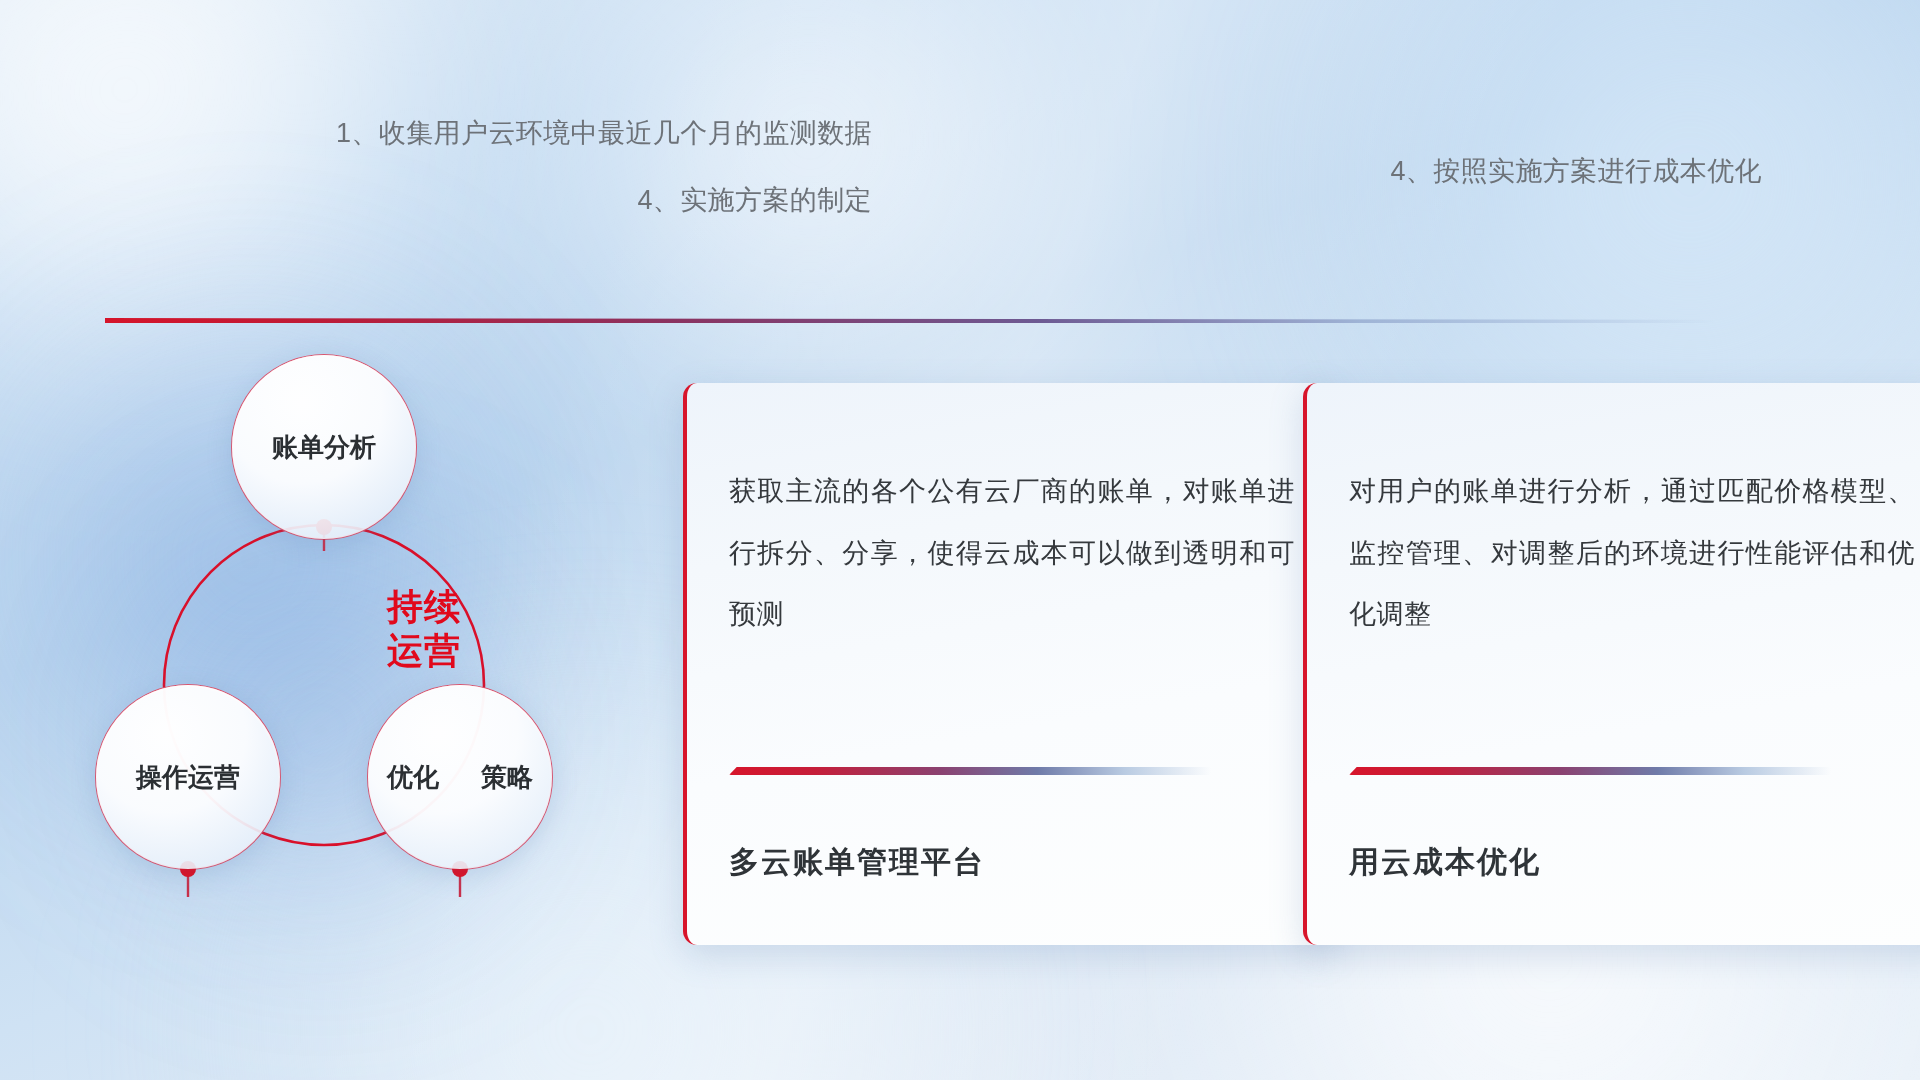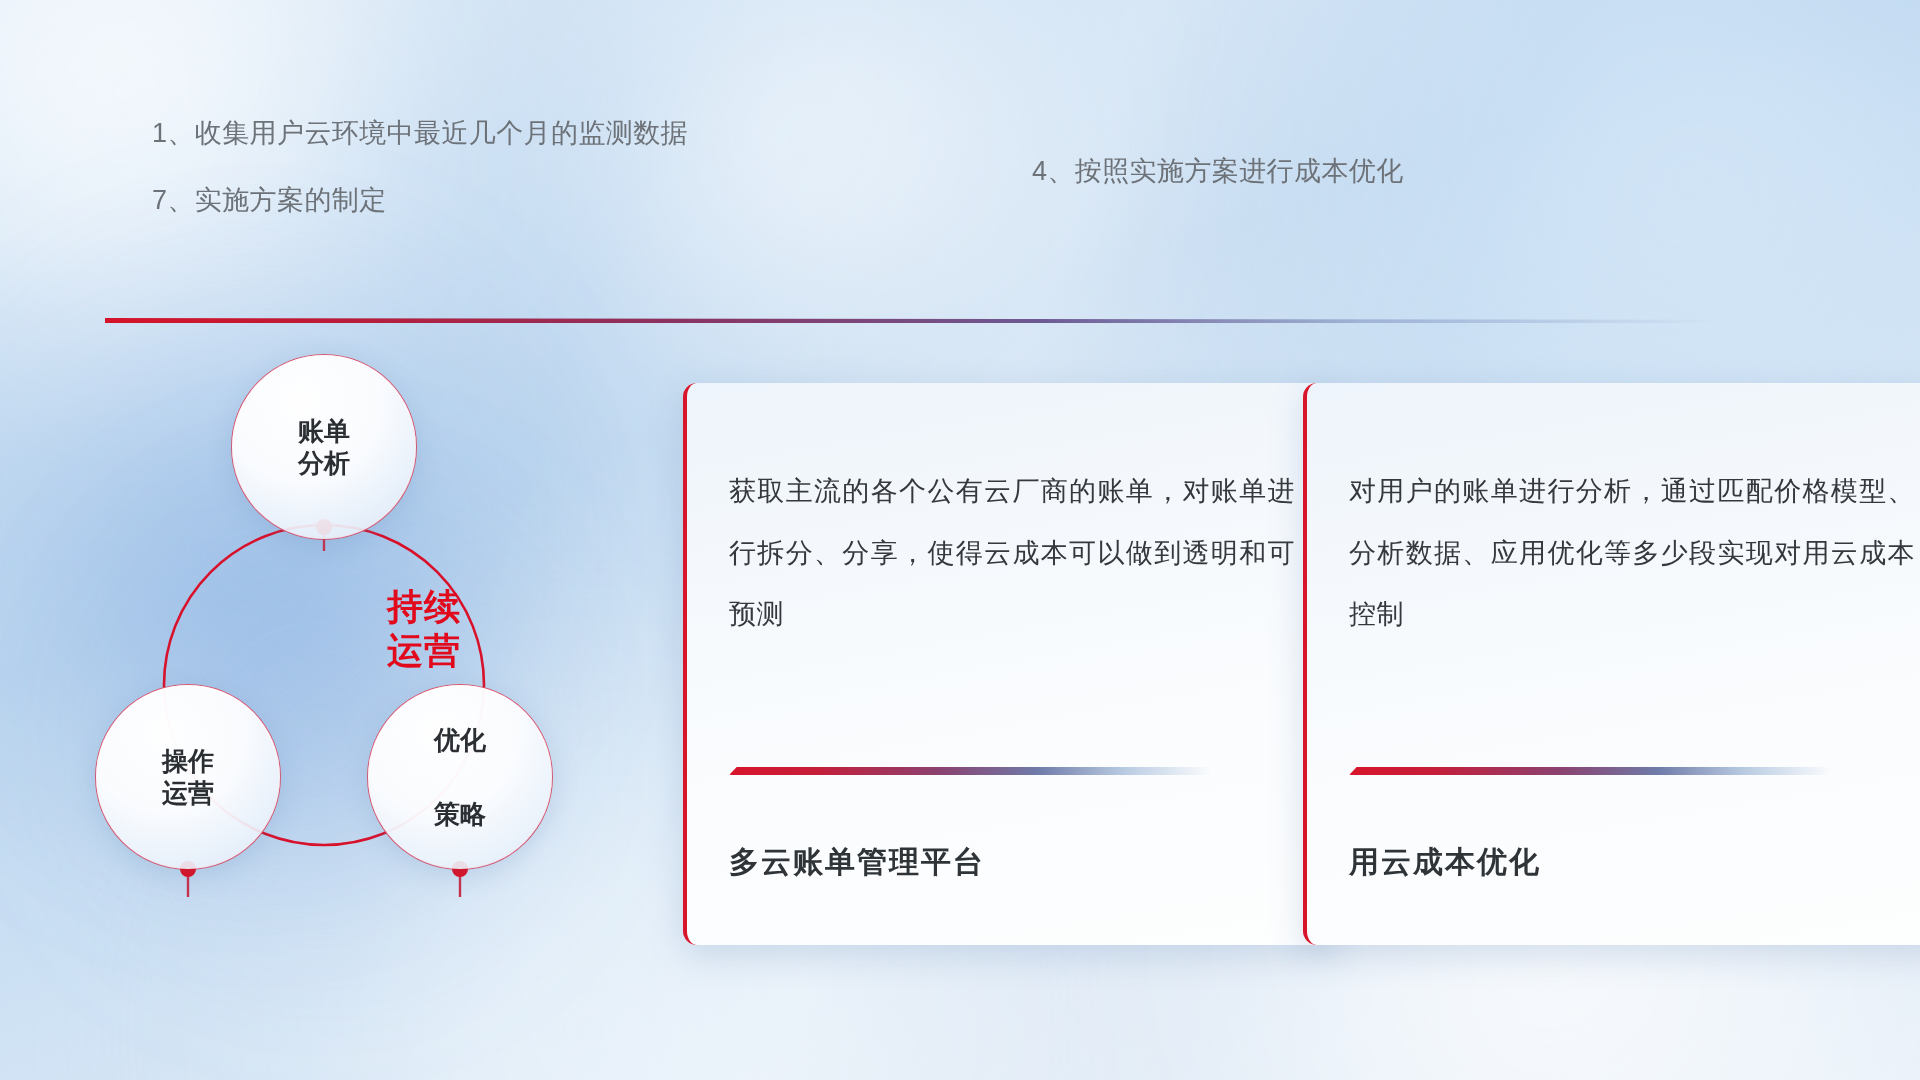--- a/index.html
+++ b/index.html
@@ -35,40 +35,40 @@
   .bg-sheen {
     position:absolute; left:0; top:0; width:100%; height:100%;
     background:linear-gradient(110deg, rgba(255,255,255,0) 30%, rgba(255,255,255,.35) 50%, rgba(255,255,255,0) 68%);
   }
 
   
   .bullets-left  { position:absolute; left:152px; top:120px; width:720px; }
   .bullets-right { position:absolute; left:1002px; top:158px; width:760px; }
   .bullet-item {
     font-size:27px; color:#6d7278; line-height:1.0;
-    letter-spacing:.4px; margin-bottom:40px; white-space:nowrap;
+    letter-spacing:.4px; margin-bottom:40px; white-space:nowrap;text-align:right;
   }
   .bullets-right .bullet-item { margin-bottom:44px;margin-left:30px; }
 
   
   .divider {
     position:absolute; left:105px; top:318px; width:1610px; height:5px;
     background:linear-gradient(90deg,#d5142a 0%, #c01a35 12%, #8b3260 35%, #6d5a93 58%, #9fb4d6 78%, rgba(215,230,245,0) 100%);
     clip-path:polygon(0 0, 100% 35%, 100% 100%, 0 100%);
   }
 
   
   .venn { position:absolute; left:96px; top:355px; width:520px; height:570px; }
   .venn svg { position:absolute; inset:0; width:100%; height:100%; overflow:visible; }
   .bubble {
     position:absolute; border-radius:50%;
     background:
       radial-gradient(circle at 38% 26%, rgba(255,255,255,.99) 0%, rgba(252,253,255,.96) 45%, rgba(234,242,251,.90) 78%, rgba(223,235,248,.84) 100%);
     box-shadow:0 6px 26px rgba(90,130,180,.22), inset 0 1px 3px rgba(255,255,255,.95);
-    display:flex; flex-direction:column; align-items:center; justify-content:center;
+    display:flex; align-items:center; justify-content:center;
     color:#2b2f33; font-weight:bold; font-size:26px; line-height:1.24;
   }
   .bubble-top    { left:136px; top:0px;   width:184px; height:184px; }
   .bubble-left   { left:0px;   top:330px; width:184px; height:184px; }
   .bubble-right  { left:272px; top:330px; width:184px; height:184px;gap:42px; }
   .bubble span { display:block; text-align:center; }
   .venn-center {
     position:absolute; left:228px; top:230px; width:200px;
     text-align:center; color:#e1091c; font-weight:bold;
     font-size:36px; line-height:1.22; letter-spacing:1px;
@@ -111,21 +111,21 @@
   <div class="bg-blob blob-c"></div>
   <div class="bg-blob blob-d"></div>
   <div class="bg-blob blob-e"></div>
   <div class="bg-blob blob-f"></div>
   <div class="bg-blob blob-g"></div>
   <div class="bg-sheen"></div>
 </div>
 
 <div class="bullets-left">
   <div class="bullet-item">1、收集用户云环境中最近几个月的监测数据</div>
-  <div class="bullet-item">7、实施方案的制定</div>
+  <div class="bullet-item">4、实施方案的制定</div>
 </div>
 
 <div class="bullets-right">
   <div class="bullet-item">4、按照实施方案进行成本优化</div>
 </div>
 
 <div class="divider"></div>
 
 <div class="venn">
 
@@ -170,16 +170,16 @@
   </div>
 </div>
 
 <div class="card card-1">
   <div class="card-body">获取主流的各个公有云厂商的账单，对账单进行拆分、分享，使得云成本可以做到透明和可预测</div>
   <div class="card-accent"></div>
   <div class="card-title">多云账单管理平台</div>
 </div>
 
 <div class="card card-2">
-  <div class="card-body">对用户的账单进行分析，通过匹配价格模型、分析数据、应用优化等多少段实现对用云成本控制</div>
+  <div class="card-body">对用户的账单进行分析，通过匹配价格模型、监控管理、对调整后的环境进行性能评估和优化调整</div>
   <div class="card-accent"></div>
   <div class="card-title">用云成本优化</div>
 </div>
 
 </body></html>

